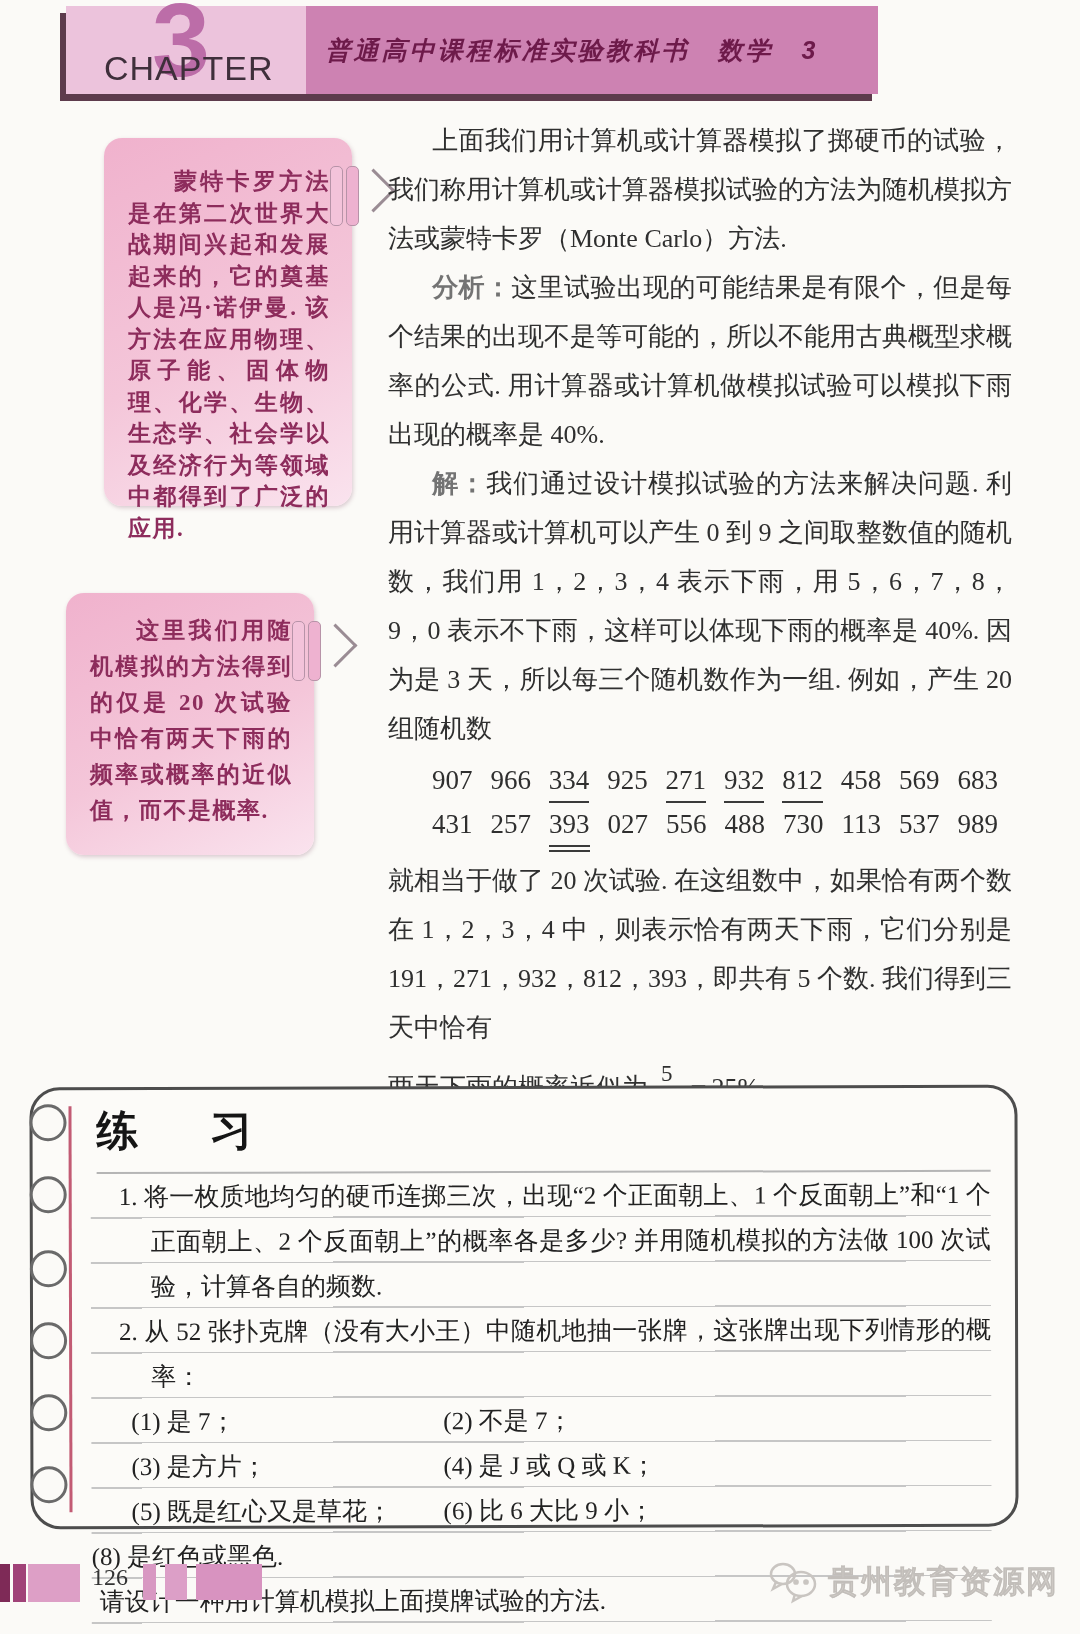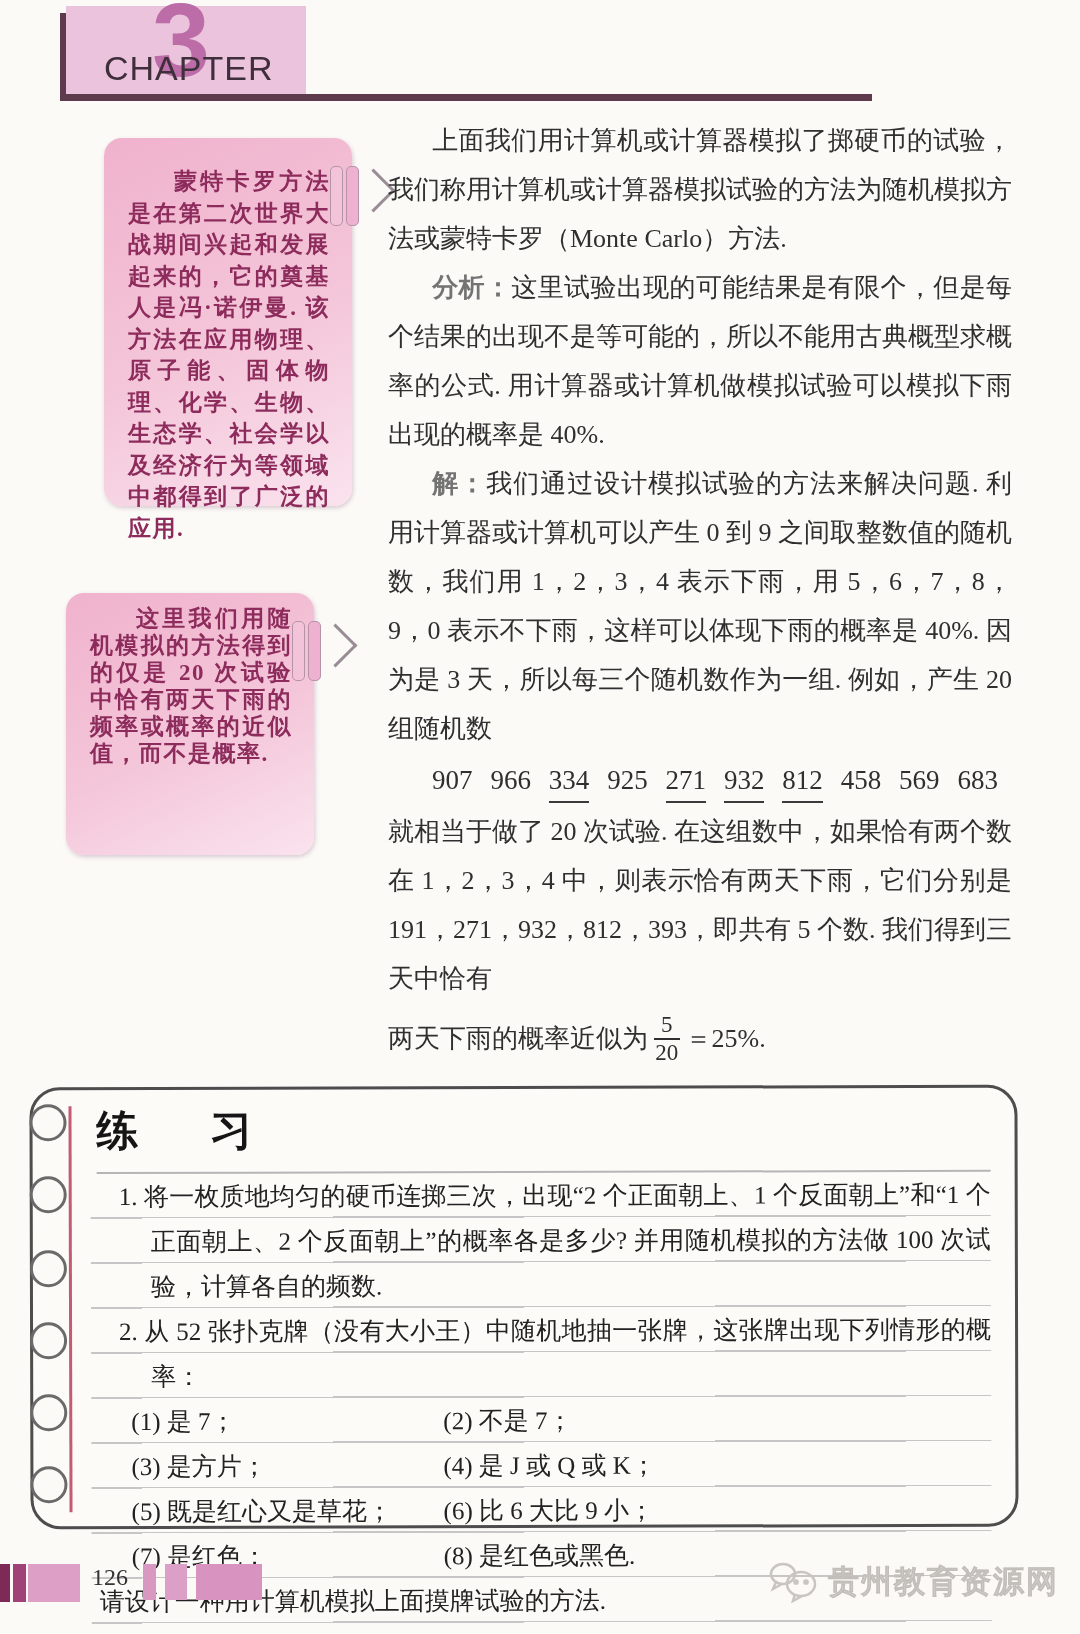--- a/index.html
+++ b/index.html
@@ -20,21 +20,21 @@
     font-family:"Liberation Sans",sans-serif;letter-spacing:3px;}
 
   
   .side-note{position:absolute;left:66px;width:248px;border-radius:18px;
     background:linear-gradient(155deg,#f0b2cd 0%,#f4c6d9 55%,#fae3ee 100%);
     box-shadow:1px 2px 4px rgba(120,60,90,.25);}
   .side-note-1{top:138px;height:368px;margin-left:38px;}
   .side-note-2{top:593px;height:262px;}
   .side-note p{margin:0;padding:28px 22px 0 24px;font-size:23px;line-height:31.5px;
     font-weight:bold;color:#8d2c5c;text-align:justify;text-indent:2em;letter-spacing:1.5px;}
-  .side-note-2 p{line-height:27px;padding-top:12px;}
+  .side-note-2 p{line-height:36px;padding-top:20px;}
   .note-tab{position:absolute;right:-34px;top:24px;width:64px;height:66px;}
   .note-tab .bar{position:absolute;top:4px;width:11px;height:58px;border-radius:5px;
     border:1px solid #b793a8;}
   .note-tab .bar1{left:8px;background:#f3c3da;}
   .note-tab .bar2{left:24px;background:#eeb2d0;}
   .note-tab .arrow{position:absolute;left:36px;top:13px;width:28px;height:28px;
     border-top:3px solid #9a8c94;border-right:3px solid #9a8c94;transform:rotate(45deg);
     background:transparent;}
 
   
@@ -93,20 +93,23 @@
 </head>
 <body>
 
 <div class="page">
 
   <div class="chapter-header">
     <div class="header-left">
       <div class="chapter-num">3</div>
       <div class="chapter-label">CHAPTER</div>
     </div>
+    <div class="header-right">
+      <div class="book-title">普通高中课程标准实验教科书　数学　3</div>
+    </div>
   </div>
 
   <div class="side-note side-note-1">
     <div class="note-tab">
       <div class="bar bar1"></div>
       <div class="bar bar2"></div>
       <div class="arrow"></div>
     </div>
     <p>蒙特卡罗方法是在第二次世界大战期间兴起和发展起来的，它的奠基人是冯·诺伊曼. 该方法在应用物理、原子能、固体物理、化学、生物、生态学、社会学以及经济行为等领域中都得到了广泛的应用.</p>
   </div>
@@ -138,20 +141,32 @@
           <span class="num">966</span>
           <span class="num u1">334</span>
           <span class="num">925</span>
           <span class="num u1">271</span>
           <span class="num u1">932</span>
           <span class="num u1">812</span>
           <span class="num">458</span>
           <span class="num">569</span>
           <span class="num">683</span>
         </div>
+        <div class="num-row">
+          <span class="num">431</span>
+          <span class="num">257</span>
+          <span class="num u2">393</span>
+          <span class="num">027</span>
+          <span class="num">556</span>
+          <span class="num">488</span>
+          <span class="num">730</span>
+          <span class="num">113</span>
+          <span class="num">537</span>
+          <span class="num">989</span>
+        </div>
       </div>
 
     <p class="para">就相当于做了 20 次试验. 在这组数中，如果恰有两个数在 1，2，3，4 中，则表示恰有两天下雨，它们分别是 191，271，932，812，393，即共有 5 个数. 我们得到三天中恰有</p>
 
     <p class="para prob-line">
       <span>两天下雨的概率近似为</span><span class="frac">
           <span class="fnum">5</span>
           <span class="fden">20</span>
         </span><span>＝25%.</span>
     </p>
@@ -173,21 +188,20 @@
       <div class="ex-lines">
         <div class="ex-item">1. 将一枚质地均匀的硬币连掷三次，出现“2 个正面朝上、1 个反面朝上”和“1 个正面朝上、2 个反面朝上”的概率各是多少? 并用随机模拟的方法做 100 次试验，计算各自的频数.</div>
         <div class="ex-item">2. 从 52 张扑克牌（没有大小王）中随机地抽一张牌，这张牌出现下列情形的概率：</div>
         <div class="ex-subgrid">
           <div class="ex-sub">(1) 是 7；</div>
           <div class="ex-sub-r">(2) 不是 7；</div>
           <div class="ex-sub">(3) 是方片；</div>
           <div class="ex-sub-r">(4) 是 J 或 Q 或 K；</div>
           <div class="ex-sub">(5) 既是红心又是草花；</div>
           <div class="ex-sub-r">(6) 比 6 大比 9 小；</div>
-          <div class="ex-sub">(7) 是红色；</div>
           <div class="ex-sub-r">(8) 是红色或黑色.</div>
         </div>
         <div class="ex-design">请设计一种用计算机模拟上面摸牌试验的方法.</div>
       </div>
     </div>
   </div>
 
   <div class="footer-bar fb1"></div>
   <div class="footer-bar fb2"></div>
   <div class="footer-bar fb3"></div>

